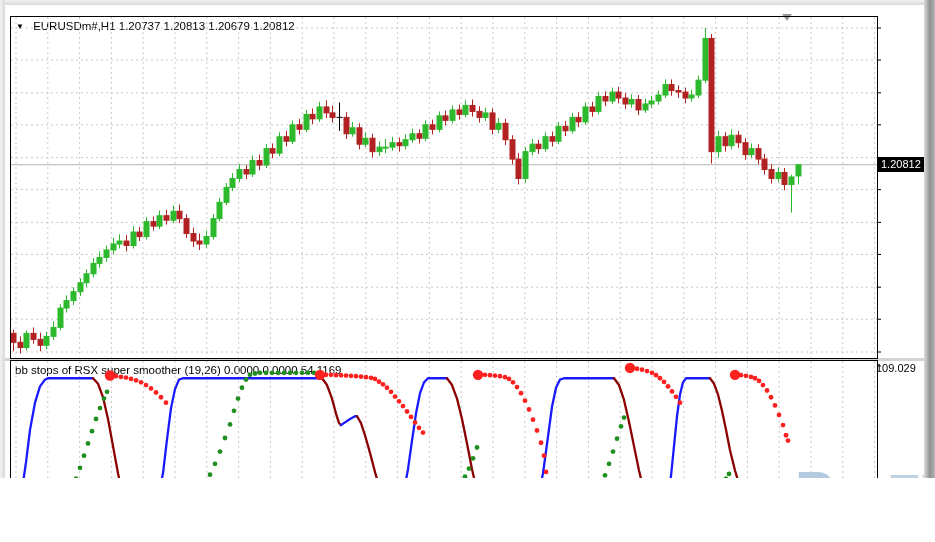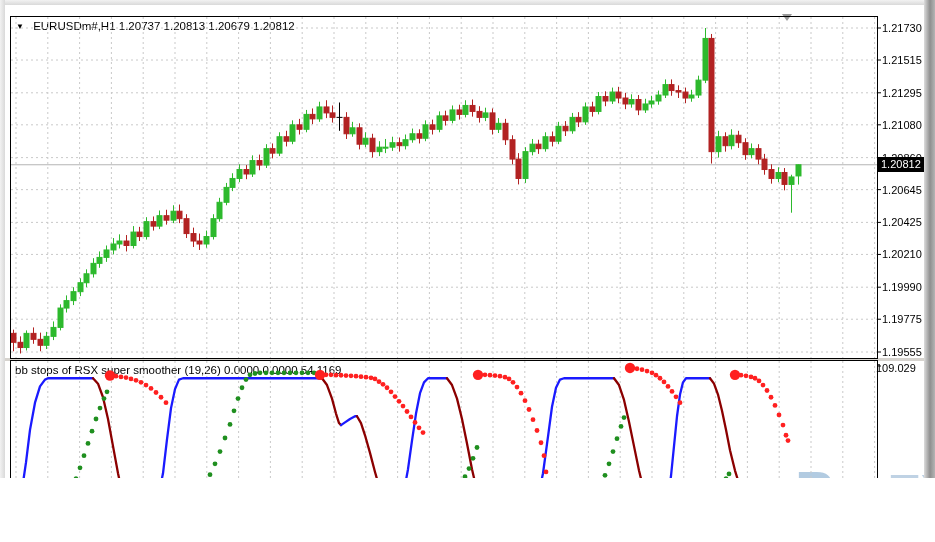--- a/index.html
+++ b/index.html
@@ -559,33 +559,20 @@
       <circle cx="775" cy="405.408" r="2.4" fill="#ff2020"></circle>
       <circle cx="779" cy="414.9098" r="2.4" fill="#ff2020"></circle>
       <circle cx="783" cy="425.0903" r="2.4" fill="#ff2020"></circle>
       <circle cx="786" cy="435.2708" r="2.4" fill="#ff2020"></circle>
       <circle cx="788" cy="440.56466" r="2.4" fill="#ff2020"></circle>
       <circle cx="735" cy="374.8665" r="5.2" fill="#ff2020"></circle>
       <rect x="10.5" y="16.5" width="867" height="342" fill="none" stroke="#000"></rect>
       <rect x="10.5" y="360.5" width="867" height="166" fill="none" stroke="#000"></rect>
     </svg>
 
-  <div id="price-axis">
-      <div class="axlab" style="top: 22px;">1.21730</div>
-      <div class="axlab" style="top: 54.0276px;">1.21515</div>
-      <div class="axlab" style="top: 86.8px;">1.21295</div>
-      <div class="axlab" style="top: 118.828px;">1.21080</div>
-      <div class="axlab" style="top: 151.6px;">1.20860</div>
-      <div class="axlab" style="top: 183.628px;">1.20645</div>
-      <div class="axlab" style="top: 216.4px;">1.20425</div>
-      <div class="axlab" style="top: 248.428px;">1.20210</div>
-      <div class="axlab" style="top: 281.2px;">1.19990</div>
-      <div class="axlab" style="top: 313.228px;">1.19775</div>
-      <div class="axlab" style="top: 346px;">1.19555</div>
-    </div>
 
   <div class="badge">1.20812</div>
   <div class="ind-ax" style="top:362px;">109.029</div>
   <div class="ind-ax" style="top:506px;font-weight:bold;">0.00</div>
   <div class="ind-ax" style="top:518px;">-14.3062</div>
 
   <div class="edge-top"></div>
   <div class="edge-left"></div>
   <div class="edge-right"></div>
   <div class="edge-bottom"></div>

